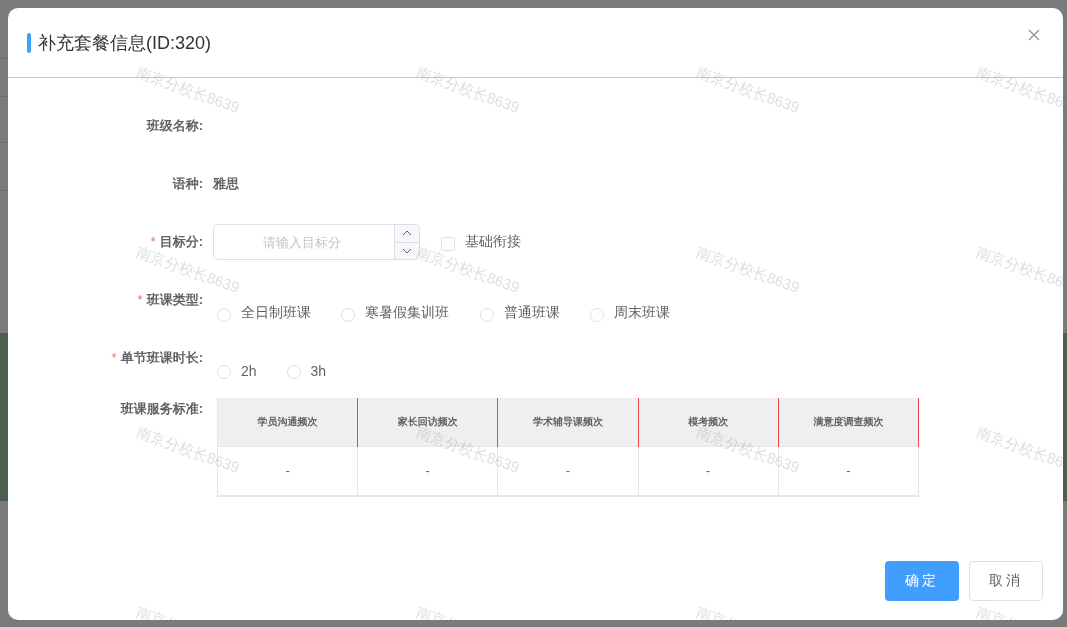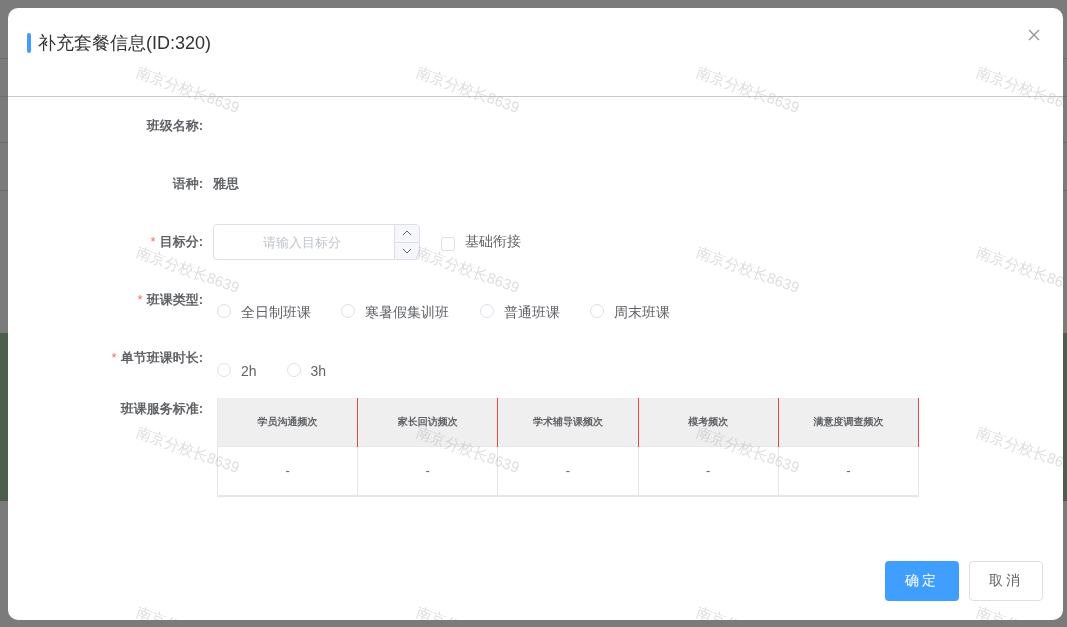--- a/index.html
+++ b/index.html
@@ -10,21 +10,21 @@
     position: relative;
     color: #606266;
   }
   .bg-lines div { position: absolute; left: 0; width: 1067px; height: 1px; background: #6e6e6e; }
   .bg-green { position: absolute; left: 0; top: 333px; width: 1067px; height: 168px; background: #4c5f4c; }
 
   .modal {
     position: absolute; left: 8px; top: 8px; width: 1055px; height: 612px;
     background: #fff; border-radius: 10px; overflow: hidden;
   }
-  .modal-header { position: relative; height: 89px; border-bottom: 1px solid #c8c8c8; }
+  .modal-header { position: relative; height: 70px; border-bottom: 1px solid #c8c8c8; }
   .title-bar { position: absolute; left: 19px; top: 25px; width: 4px; height: 20px; background: #409eff; border-radius: 2px; }
   .title { position: absolute; left: 30px; top: 22px; font-size: 18px; color: #333; line-height: 26px; }
   .close { position: absolute; right: 20px; top: 18px; width: 18px; height: 18px; cursor: pointer; }
 
   .row { position: absolute; left: 0; display: flex; align-items: center; height: 36px; }
   .label {
     width: 205px; padding-right: 10px; text-align: right; font-size: 13px;
     font-weight: bold; color: #606266; white-space: nowrap; padding-left: 32px;
   }
   .label .req { color: #f56c6c; margin-right: 4px; font-weight: normal; }
@@ -37,21 +37,21 @@
   }
   .num-input input::placeholder { color: #c0c4cc; }
   .stepper { width: 36px; border-left: 1px solid #dcdfe6; background: #f5f7fa; display: flex; flex-direction: column; border-radius: 0 4px 4px 0; }
   .stepper div { flex: 1; display: flex; align-items: center; justify-content: center; cursor: pointer; }
   .stepper div + div { border-top: 1px solid #dcdfe6; }
 
   .checkbox { display: flex; align-items: flex-end; margin-left: 21px; cursor: pointer; }
   .checkbox .box { width: 14px; height: 14px; border: 1px solid #dcdfe6; border-radius: 2px; background: #fff; }
   .checkbox .txt { margin-left: 10px; font-size: 14px; color: #606266; }
 
-  .radio { display: flex; align-items: flex-start; cursor: pointer; margin-top: 26px; }
+  .radio { display: flex; align-items: flex-end; cursor: pointer; margin-top: 26px; }
   .radio .circle { width: 14px; height: 14px; border: 1px solid #dcdfe6; border-radius: 50%; background: #fff; }
   .radio .txt { margin-left: 10px; font-size: 14px; color: #606266; }
 
   table.svc { border-collapse: collapse; position: absolute; left: 209px; top: 390px; width: 702px; }
   table.svc th {
     background: #efefef; height: 48px; font-size: 10px; font-weight: bold; color: #606266;
     border-right: 1px solid #ef4444; text-align: center; width: 140px;
   }
   table.svc td {
     height: 50px; font-size: 13px; color: #606266; text-align: center;

